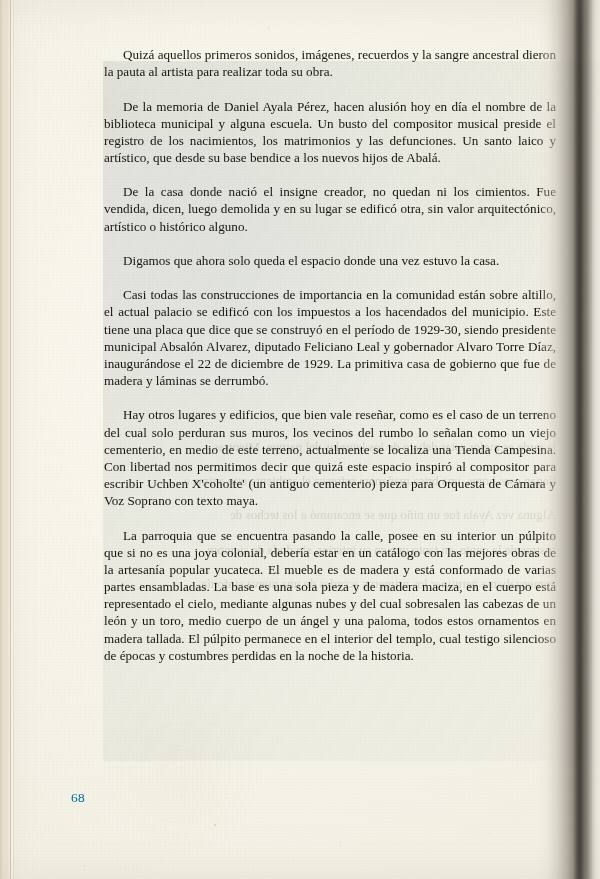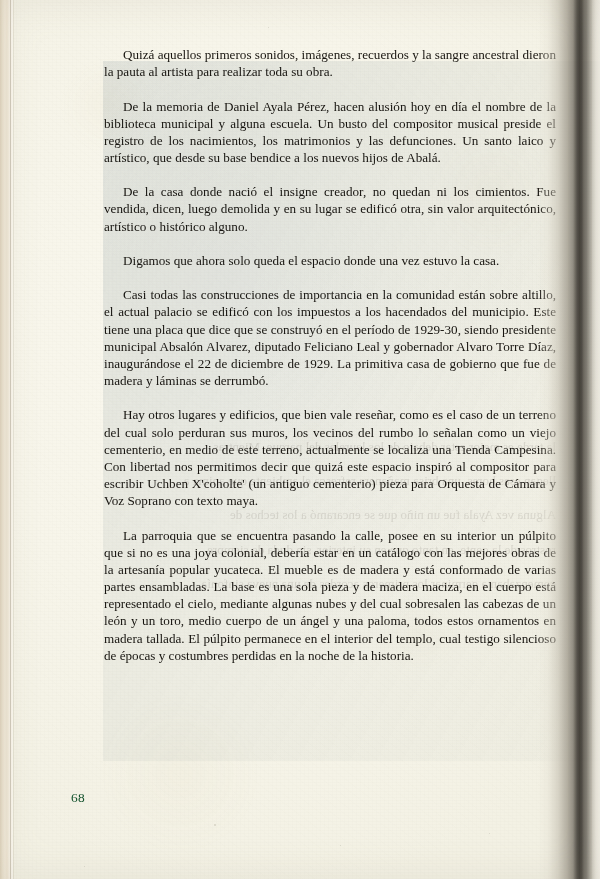--- a/index.html
+++ b/index.html
@@ -185,21 +185,21 @@
     hyphens: none;
   }
   .text-column p:last-child { margin-bottom: 0; }
 
   
   .folio {
     position: absolute;
     left: 71px;
     top: 790px;
     font-size: 13.4px;
-    color: #14532d;
+    color: #0369a1;
     letter-spacing: 0.2px;
   }
 
   
   .scan-soften {
     position: absolute;
     inset: 0;
     pointer-events: none;
     box-shadow: inset 0 0 42px rgba(150,140,118,0.14);
   }

